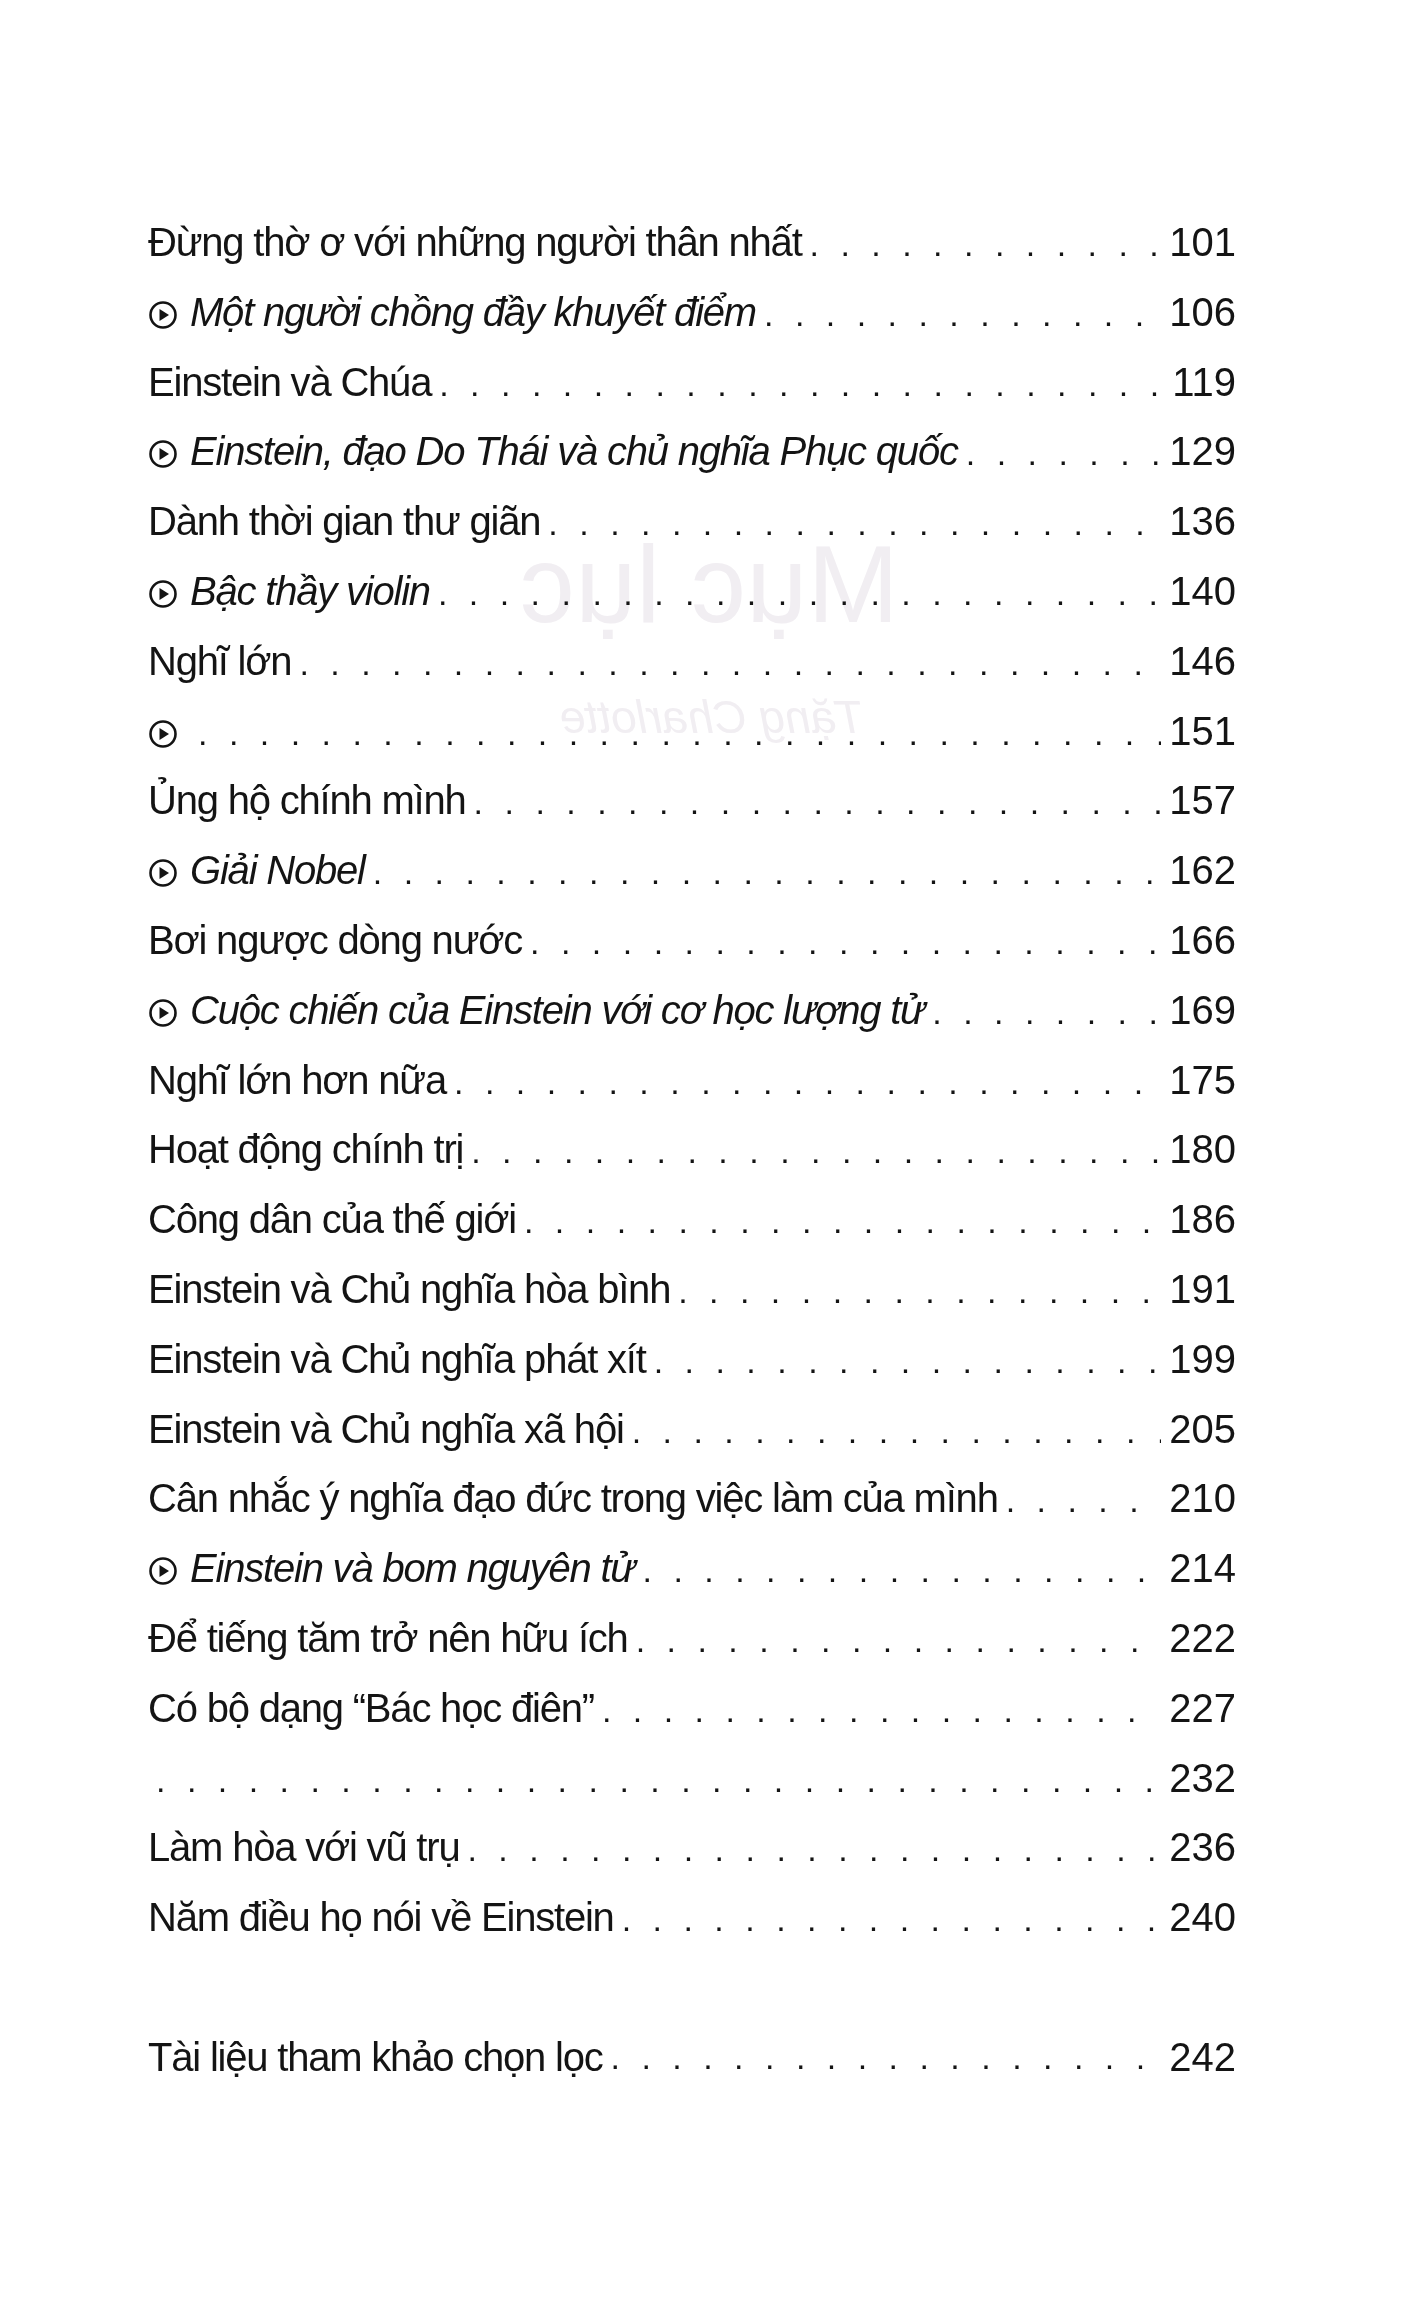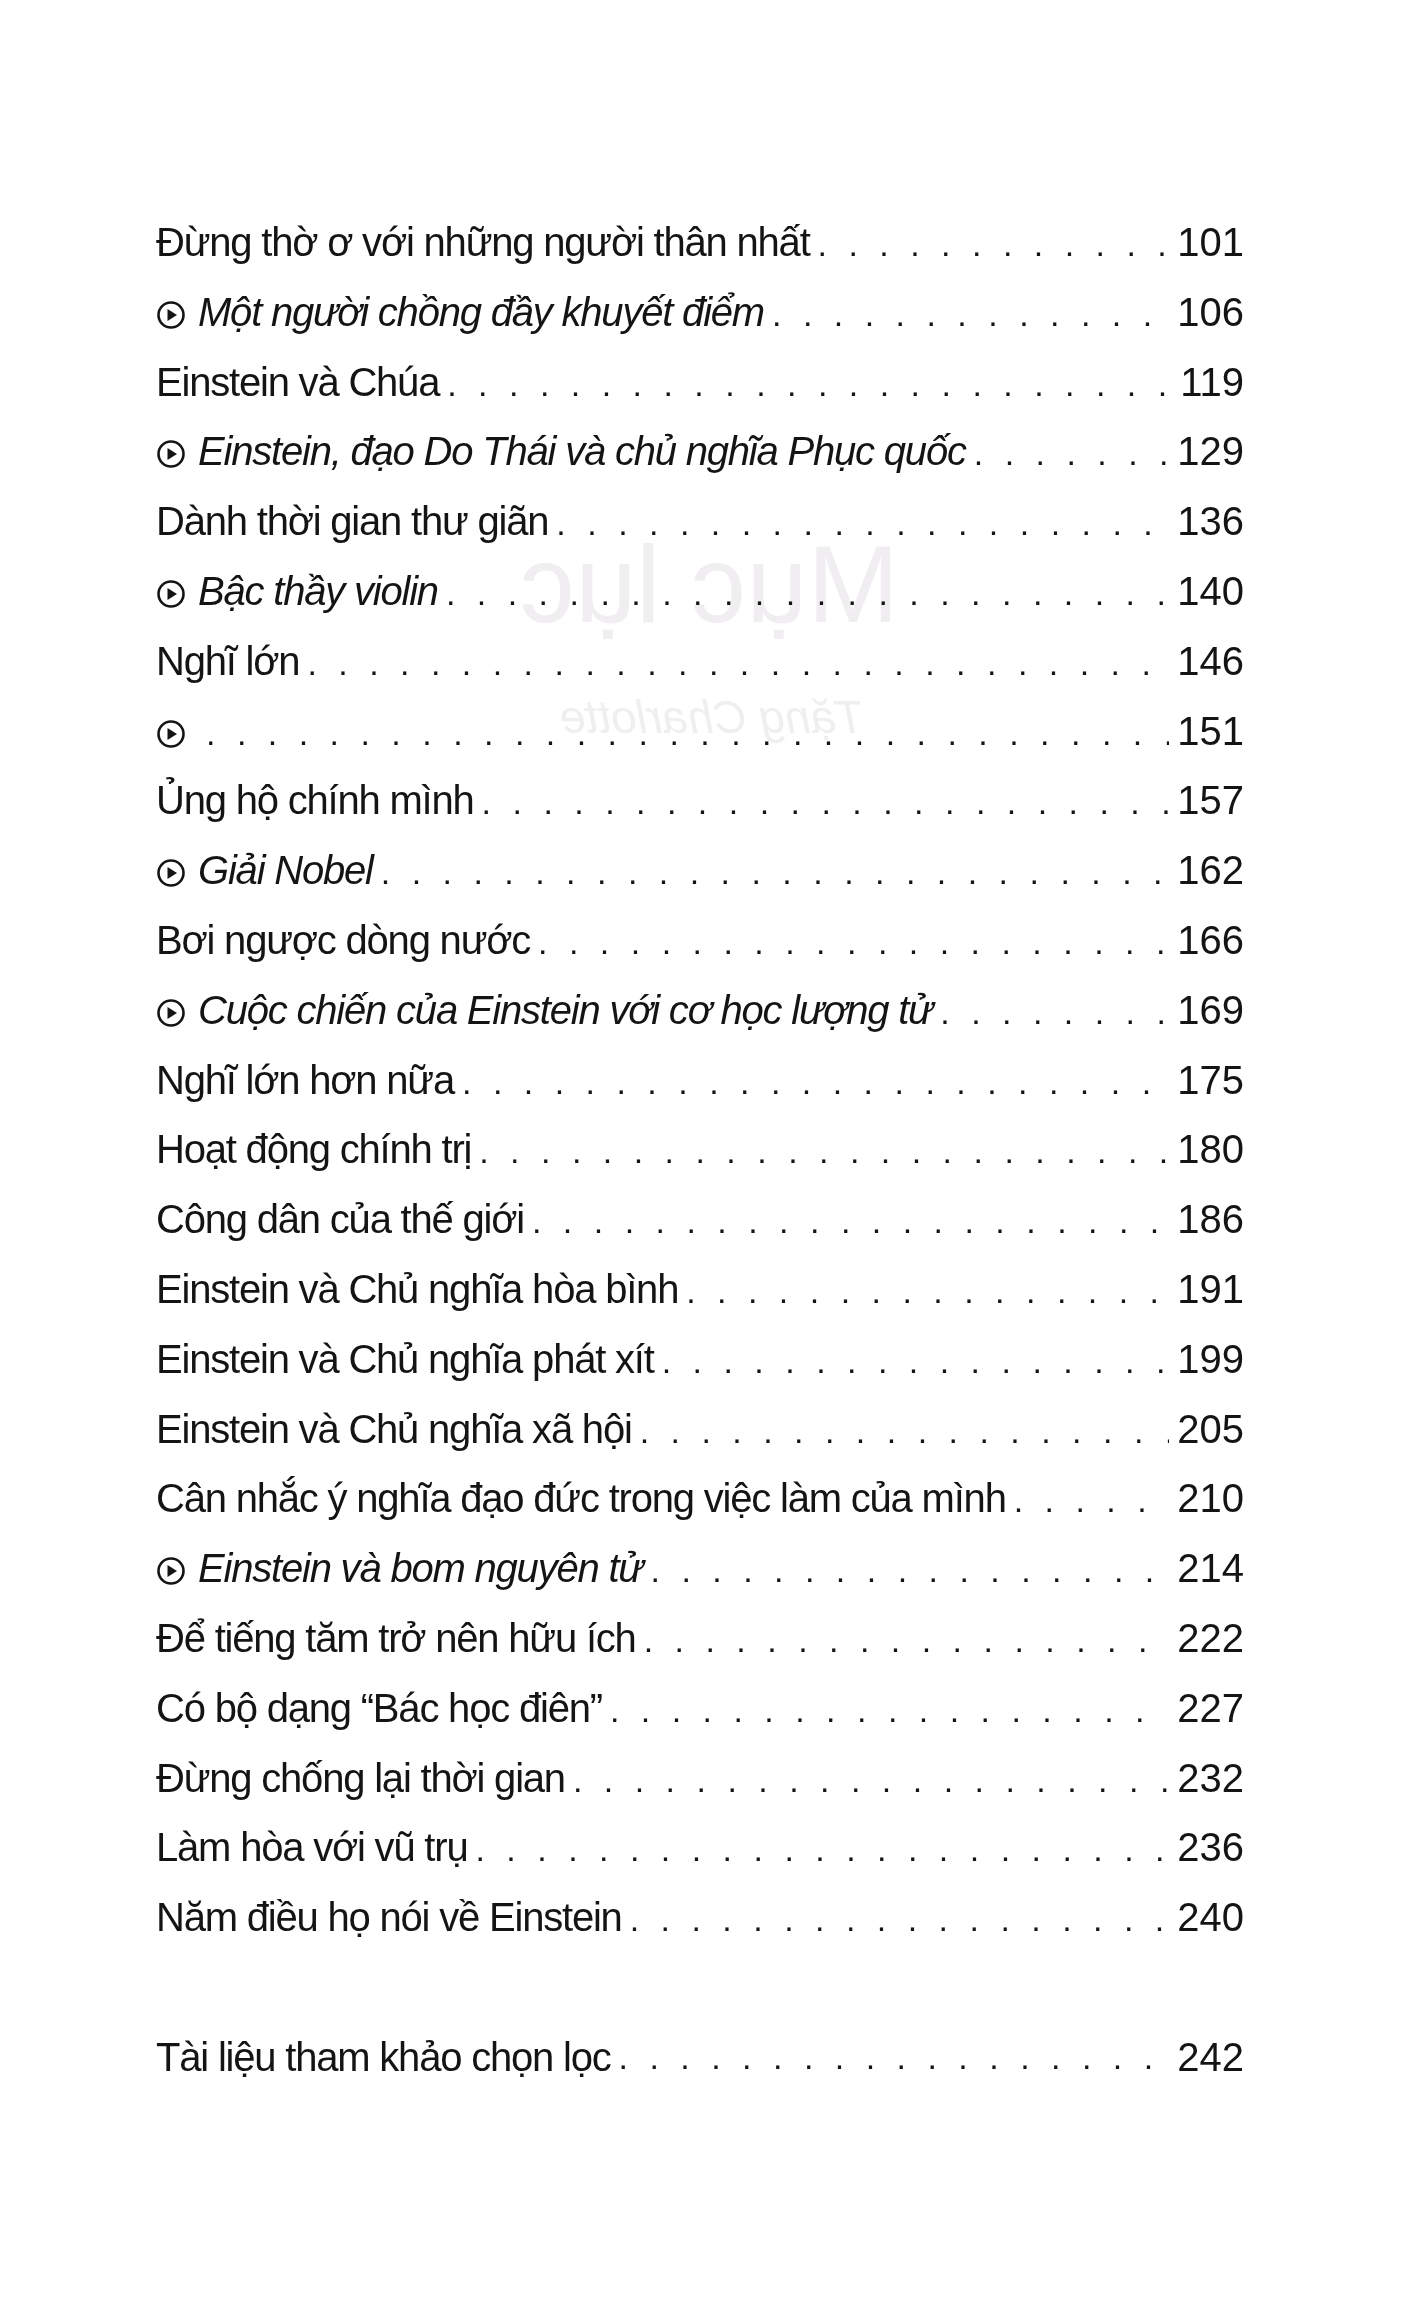--- a/index.html
+++ b/index.html
@@ -15,21 +15,21 @@
       position: absolute;
       color: #f1eef2;
       pointer-events: none;
       transform: scaleX(-1);
       white-space: nowrap;
     }
     .ghost-title { left: 520px; top: 520px; font-size: 110px; }
     .ghost-sub { left: 560px; top: 690px; font-size: 46px; font-style: italic; }
     .toc {
       position: absolute;
-      left: 156px;
+      left: 148px;
       top: 208px;
       width: 1088px;
     }
     .entry {
       display: flex;
       align-items: baseline;
       height: 69.8px;
       font-size: 40px;
       letter-spacing: -1.2px;
       line-height: 69.8px;
@@ -233,21 +233,20 @@
     <span class="page">222</span>
   </div>
     <div class="entry">
 
     <span class="title">Có bộ dạng “Bác học điên”</span>
     <span class="leader"></span>
     <span class="page">227</span>
   </div>
     <div class="entry">
 
-    <span class="title">Đừng chống lại thời gian</span>
     <span class="leader"></span>
     <span class="page">232</span>
   </div>
     <div class="entry">
 
     <span class="title">Làm hòa với vũ trụ</span>
     <span class="leader"></span>
     <span class="page">236</span>
   </div>
     <div class="entry">

